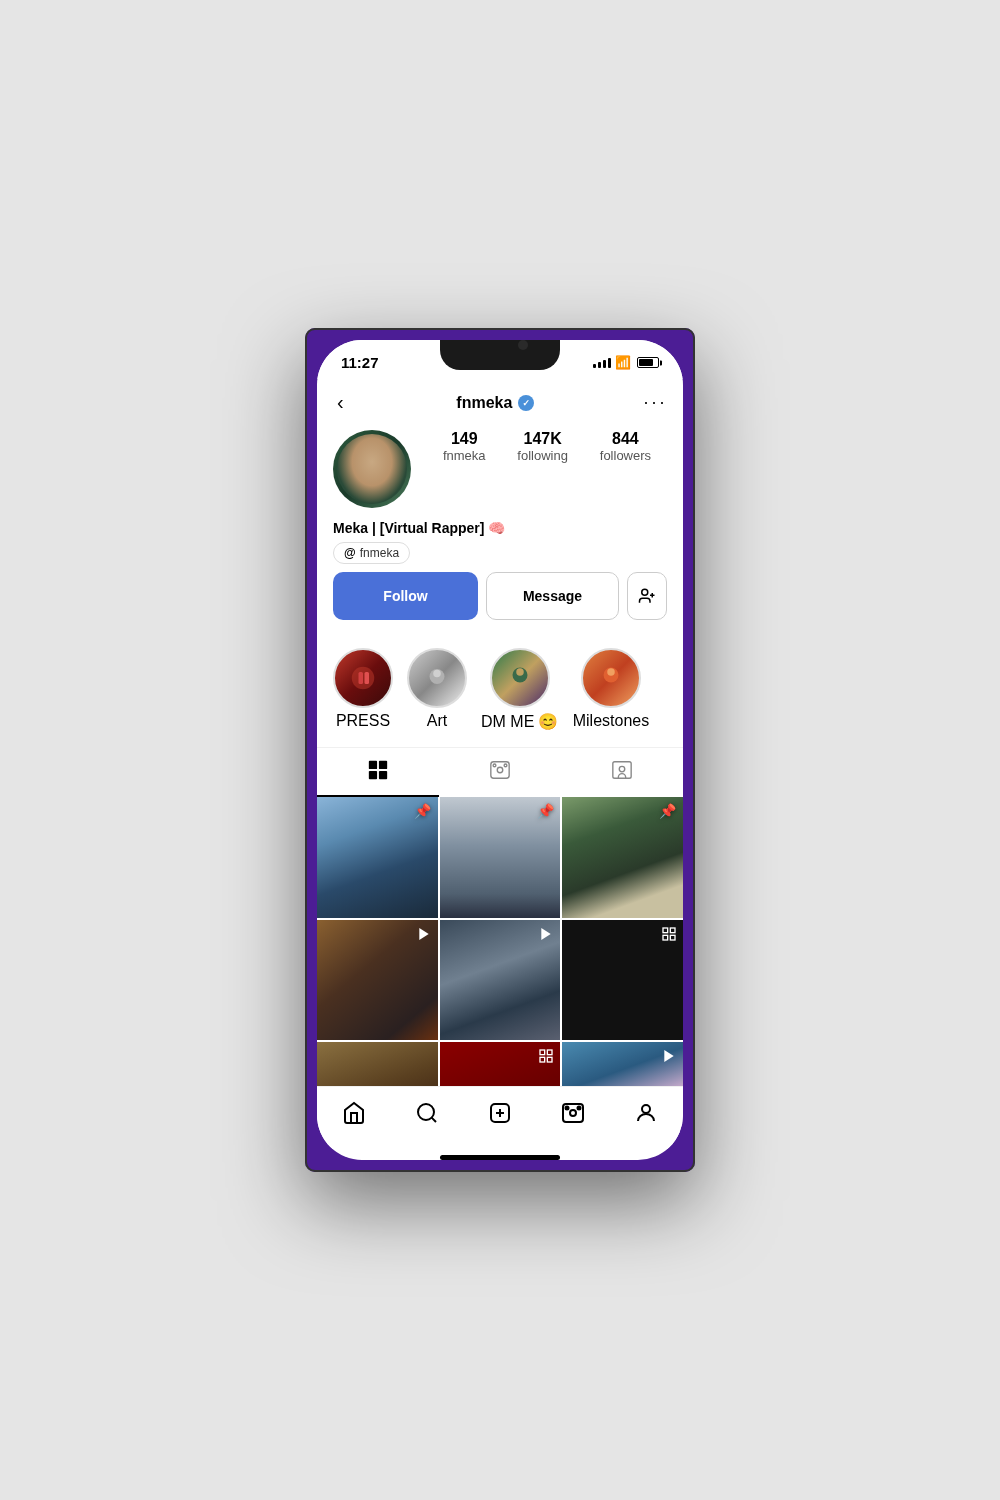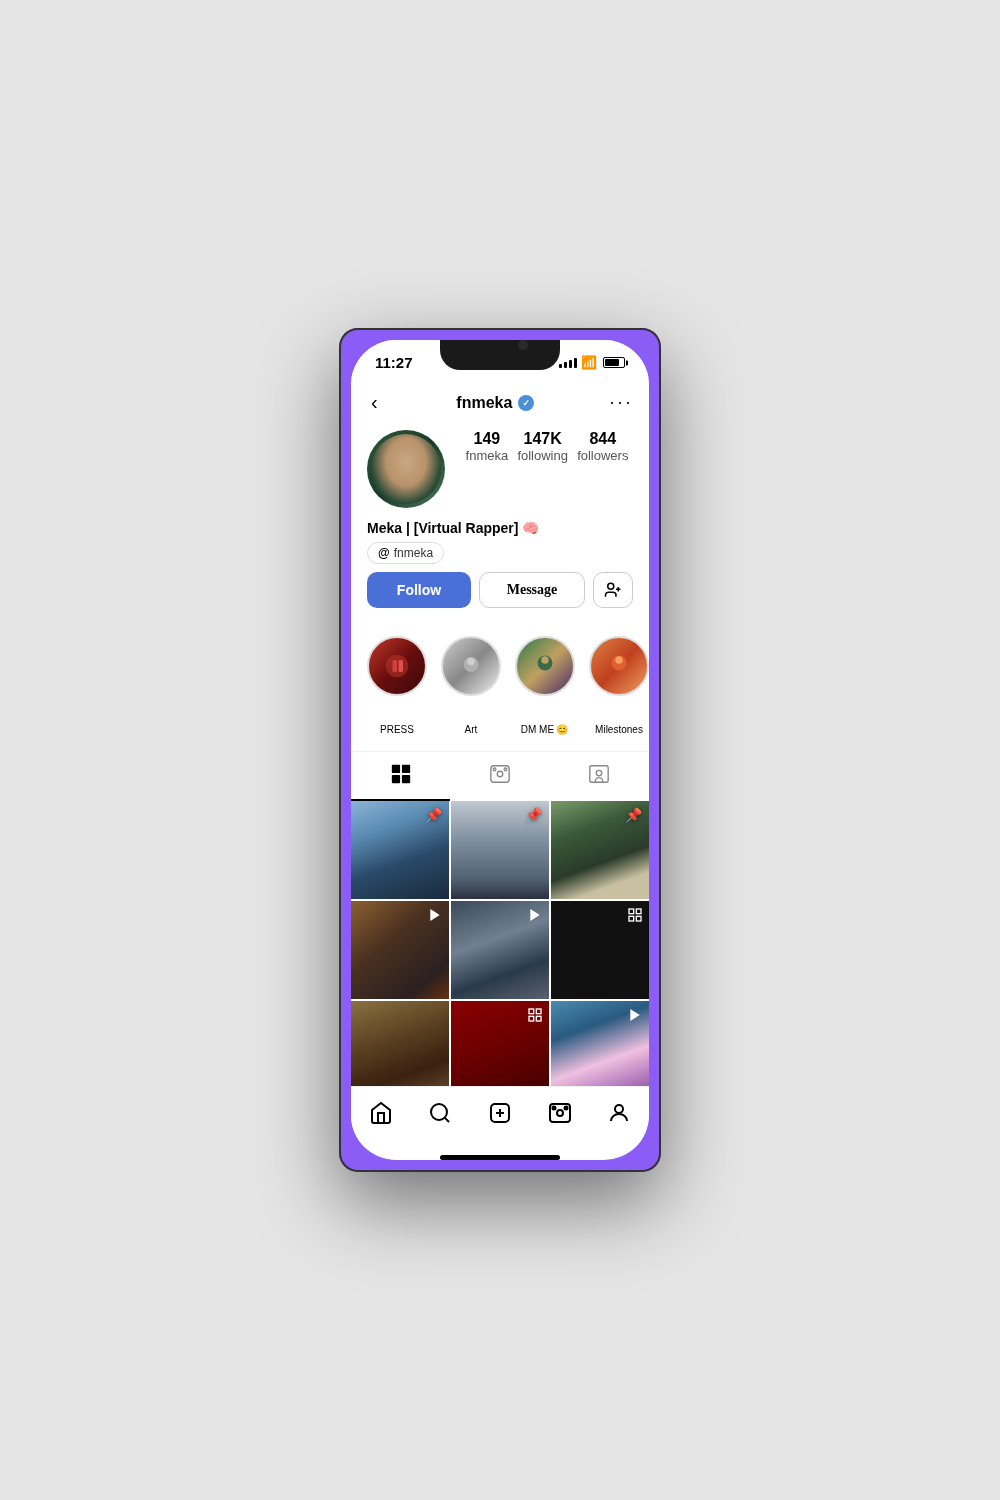--- a/index.html
+++ b/index.html
@@ -5,24 +5,24 @@
     * { margin: 0; padding: 0; box-sizing: border-box; }
     body {
       background: #e5e5e5;
       display: flex;
       justify-content: center;
       align-items: center;
       min-height: 100vh;
       font-family: -apple-system, BlinkMacSystemFont, 'Segoe UI', sans-serif;
     }
     .phone-outer {
-      width: 322px;
+      width: 390px;
       height: 844px;
-      background: #8b5cf6;
-      border-radius: 19px;
+      background: #4c1d95;
+      border-radius: 10px;
       padding: 12px;
       box-shadow: 0 30px 80px rgba(0,0,0,0.5), inset 0 0 0 2px #333;
       position: relative;
     }
     .phone-inner {
       width: 100%;
       height: 100%;
       background: #fff;
       border-radius: 45px;
       overflow: hidden;
@@ -246,36 +246,35 @@
       display: flex;
       gap: 8px;
       margin-bottom: 16px;
     }
     .btn-follow {
       flex: 1;
       background: #4a70d8;
       color: #fff;
       border: none;
       border-radius: 10px;
-      padding: 9px;
+      padding: 16px;
       font-size: 14px;
       font-weight: 600;
       cursor: pointer;
     }
     .btn-message {
       flex: 1;
       background: #fff;
       color: #000;
       border: 1.5px solid #ccc;
       border-radius: 10px;
       padding: 9px;
       font-size: 14px;
       font-weight: 600;
       cursor: pointer;
-      font-family: Liberation Serif, serif;
     }
     .btn-add-friend {
       width: 40px;
       background: #fff;
       color: #000;
       border: 1.5px solid #ccc;
       border-radius: 10px;
       display: flex;
       align-items: center;
       justify-content: center;
@@ -307,24 +306,23 @@
       overflow: hidden;
       display: flex;
       align-items: center;
       justify-content: center;
     }
     .h1-bg { background: linear-gradient(135deg, #c0392b, #6a0d0d, #3a0a0a); }
     .h2-bg { background: linear-gradient(135deg, #ccc, #888, #eee); }
     .h3-bg { background: linear-gradient(135deg, #2d7a4a, #c0a060, #4a2a6a); }
     .h4-bg { background: linear-gradient(135deg, #e08040, #c04020, #f0a060); }
     .highlight-label {
-      font-size: 10px;
+      font-size: 16px;
       color: #000;
       text-align: left;
-      margin-top: 24px;
     }
 
     
     .tabs {
       display: flex;
       border-top: 1px solid #f0f0f0;
     }
     .tab-item {
       flex: 1;
       display: flex;

